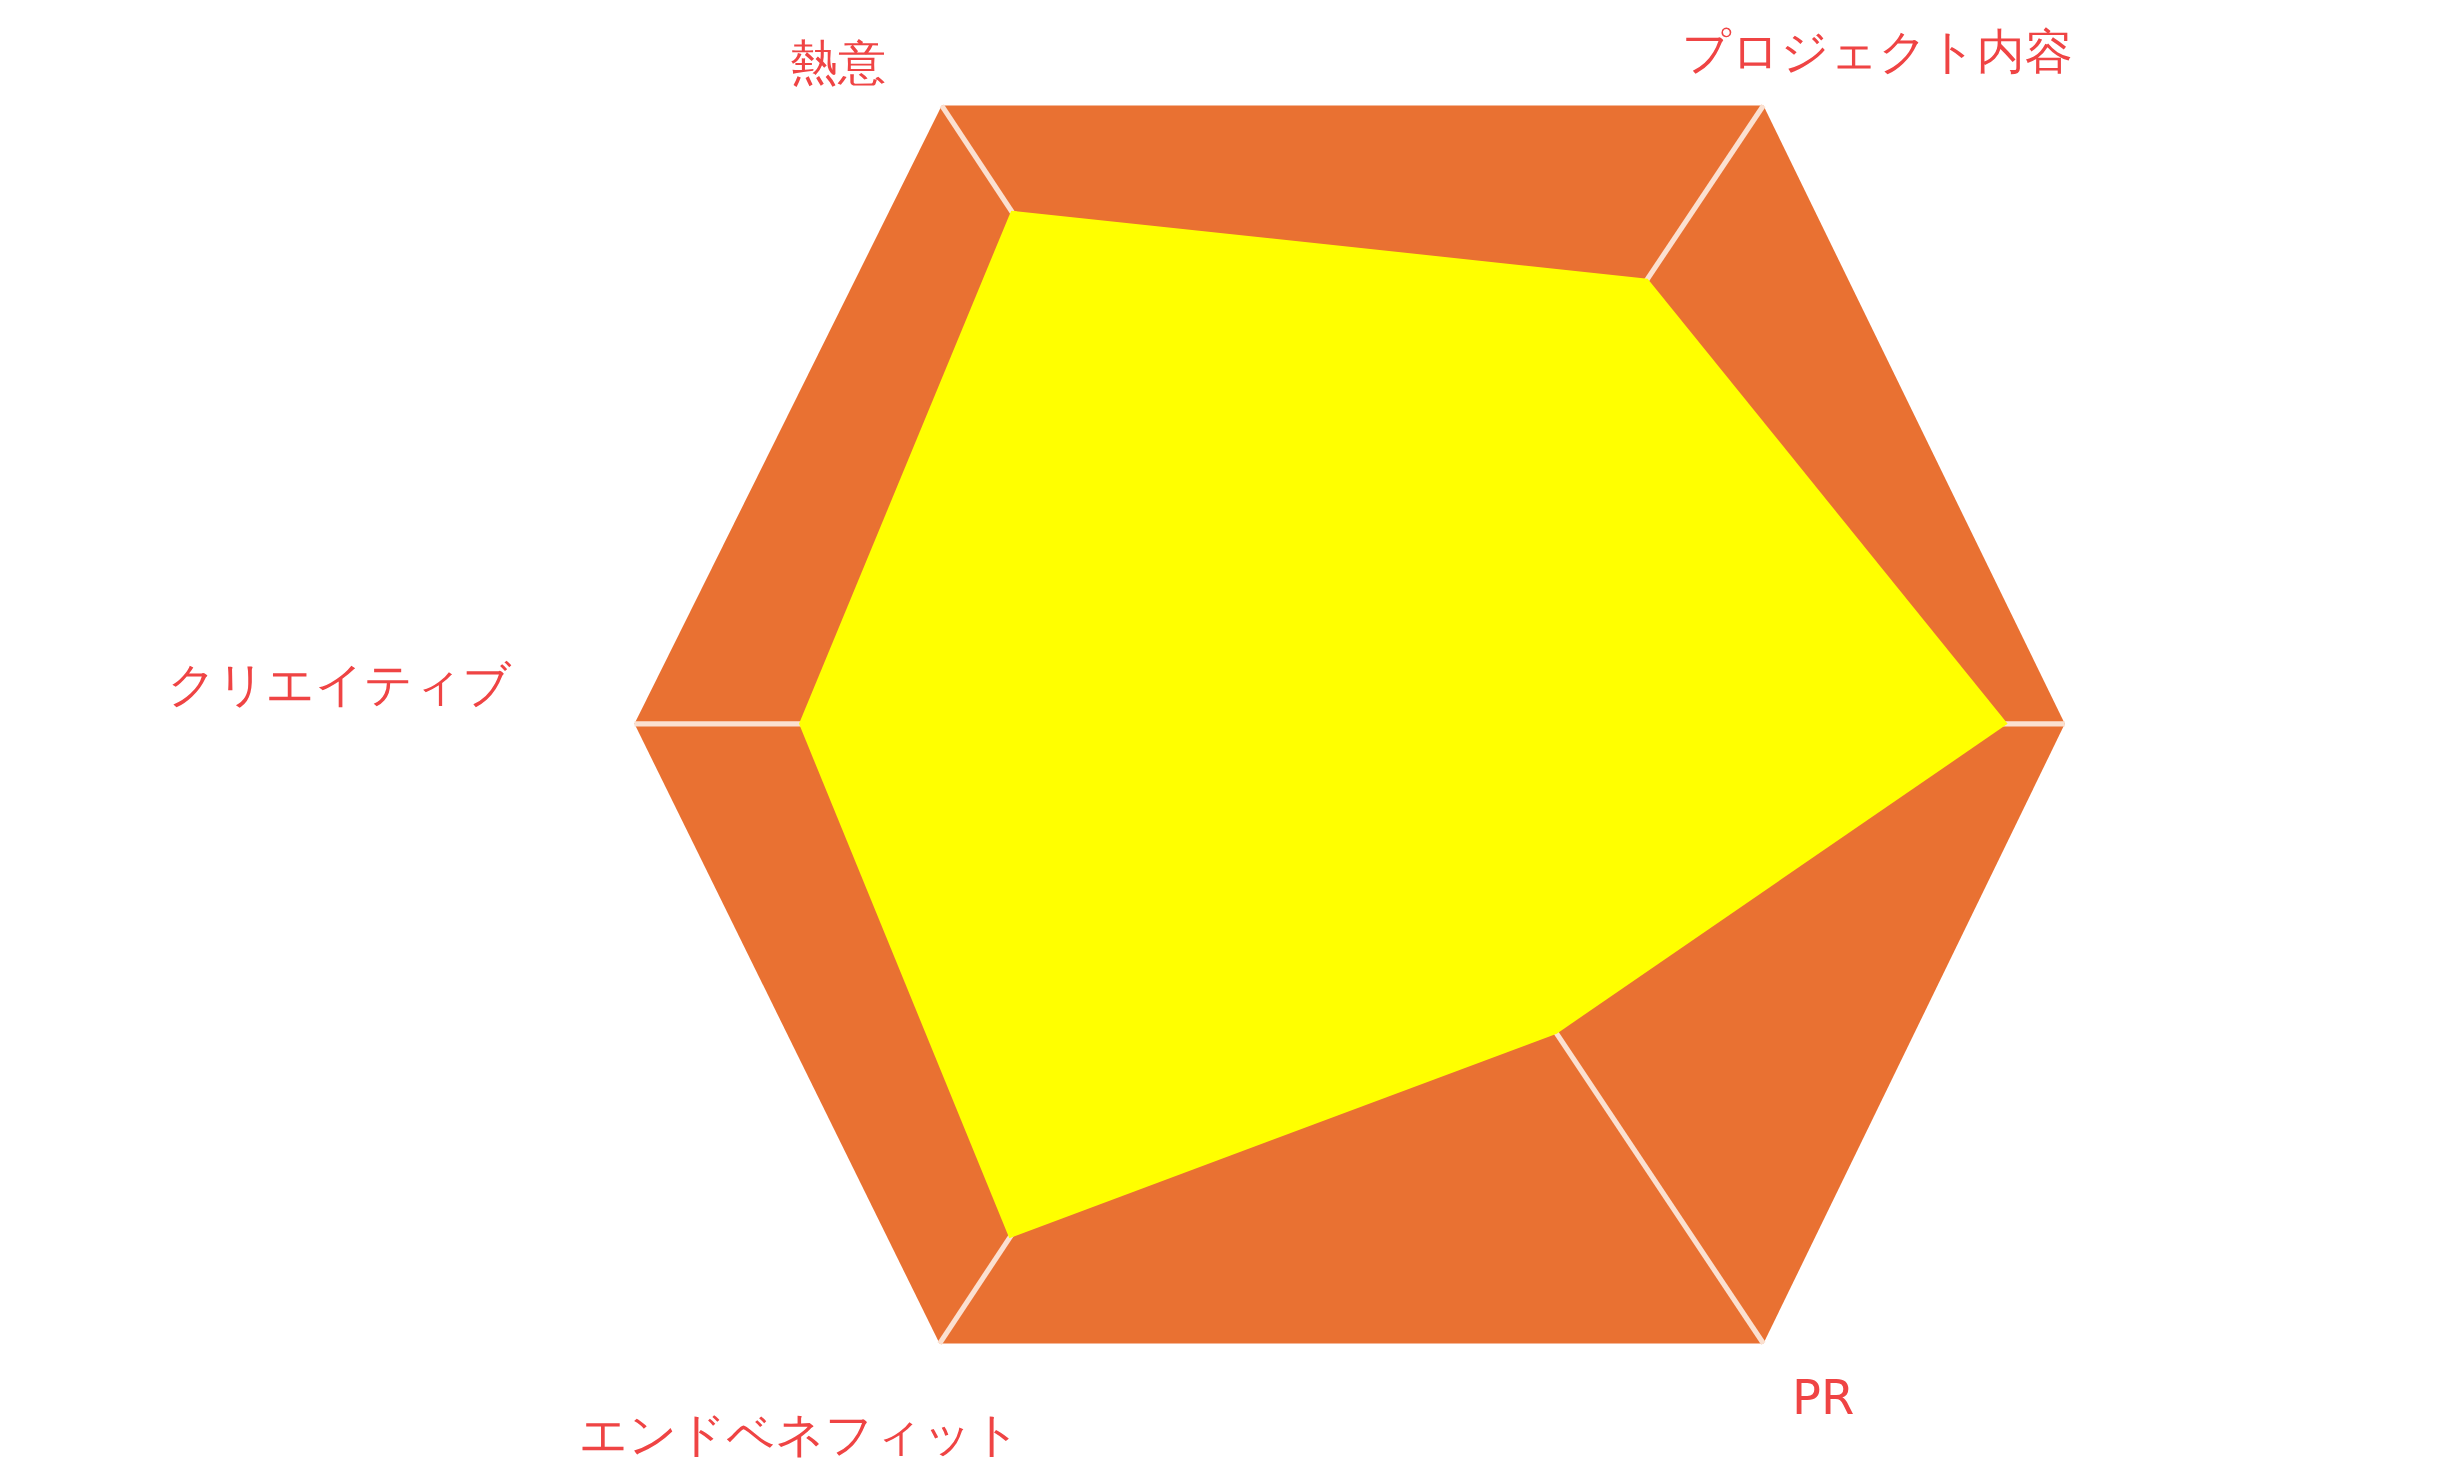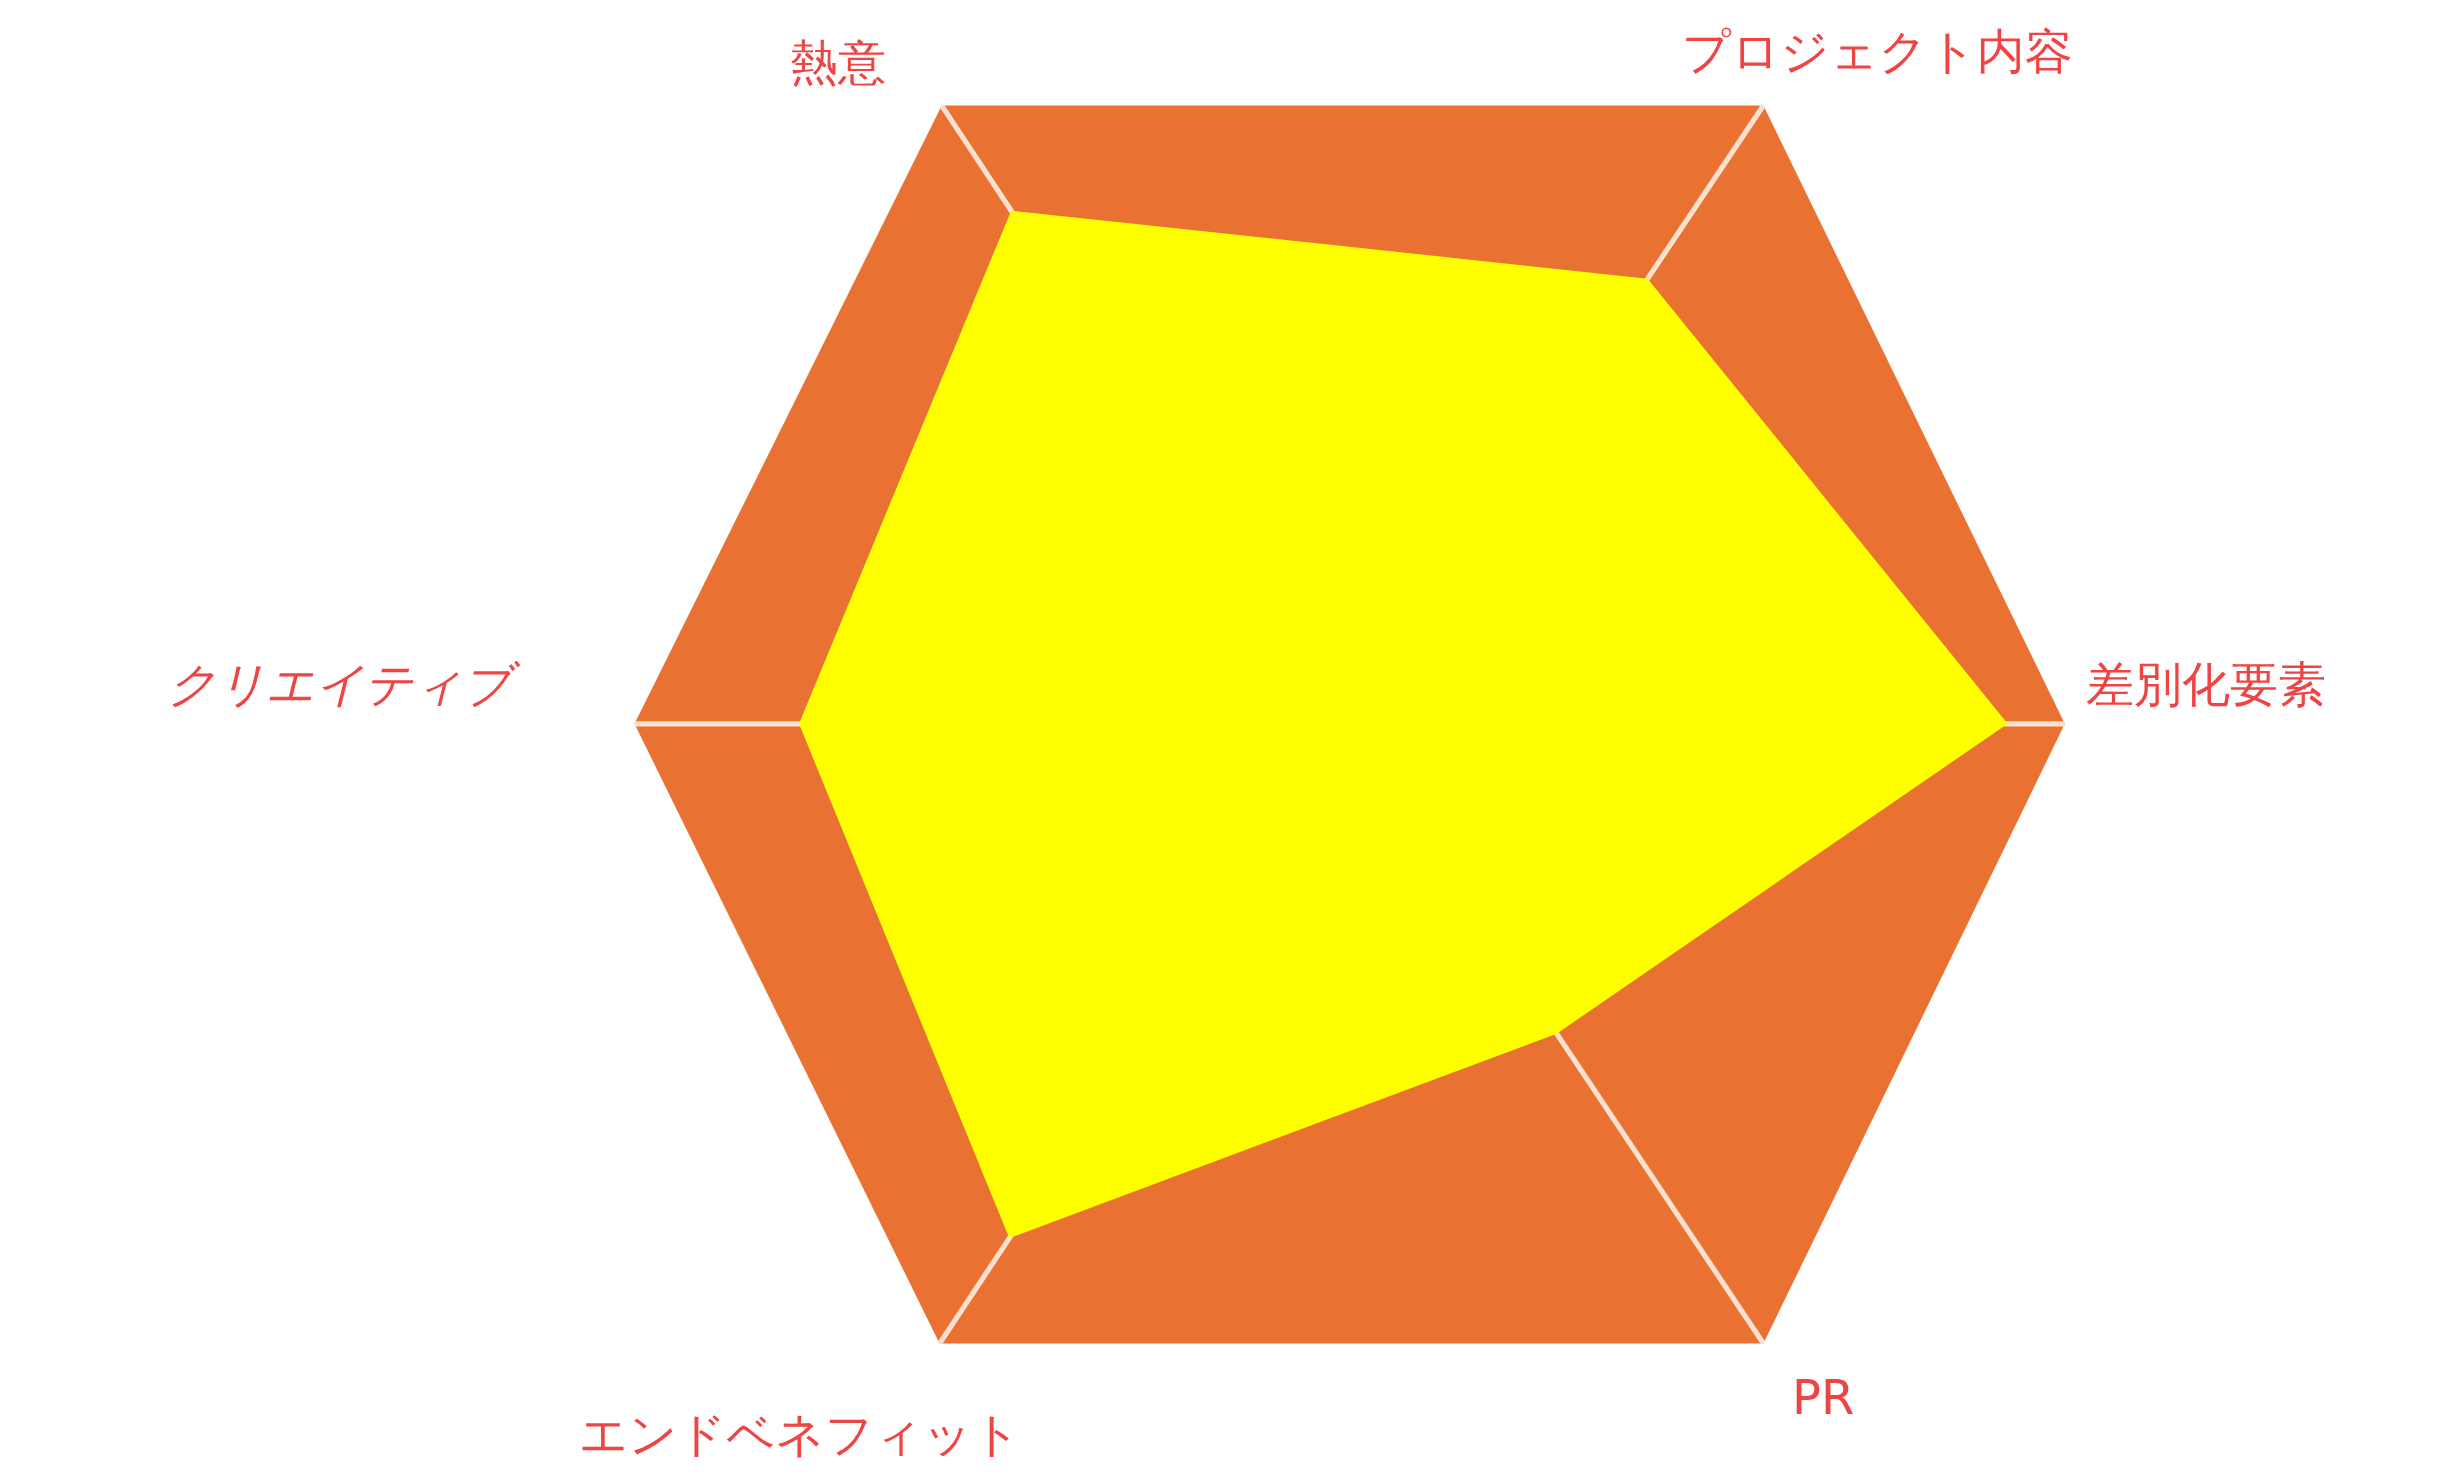--- a/index.html
+++ b/index.html
@@ -34,27 +34,26 @@
 
 <div class="axis-label" style="left:790px; top:29.5px;">
   <span class="line">熱意</span>
 </div>
 
 <div class="axis-label" style="left:1682px; top:19px;">
   <span class="line">プロジェクト内容</span>
 </div>
 
 <div class="axis-label center" style="left:2086px; top:652px;">
-  <span class="line">差別化要素</span>
 </div>
 
 <div class="axis-label" style="left:1792px; top:1365px;text-align:right;">
   <span class="line">PR</span>
 </div>
 
 <div class="axis-label" style="left:579px; top:1402px;">
   <span class="line">エンドベネフィット</span>
 </div>
 
-<div class="axis-label center" style="left:52px; top:652px; width:575px;font-style:italic;">
+<div class="axis-label center" style="left:52px; top:652px; width:575px;">
   <span class="line">クリエイティブ</span>
 </div>
 
 
 </body></html>

